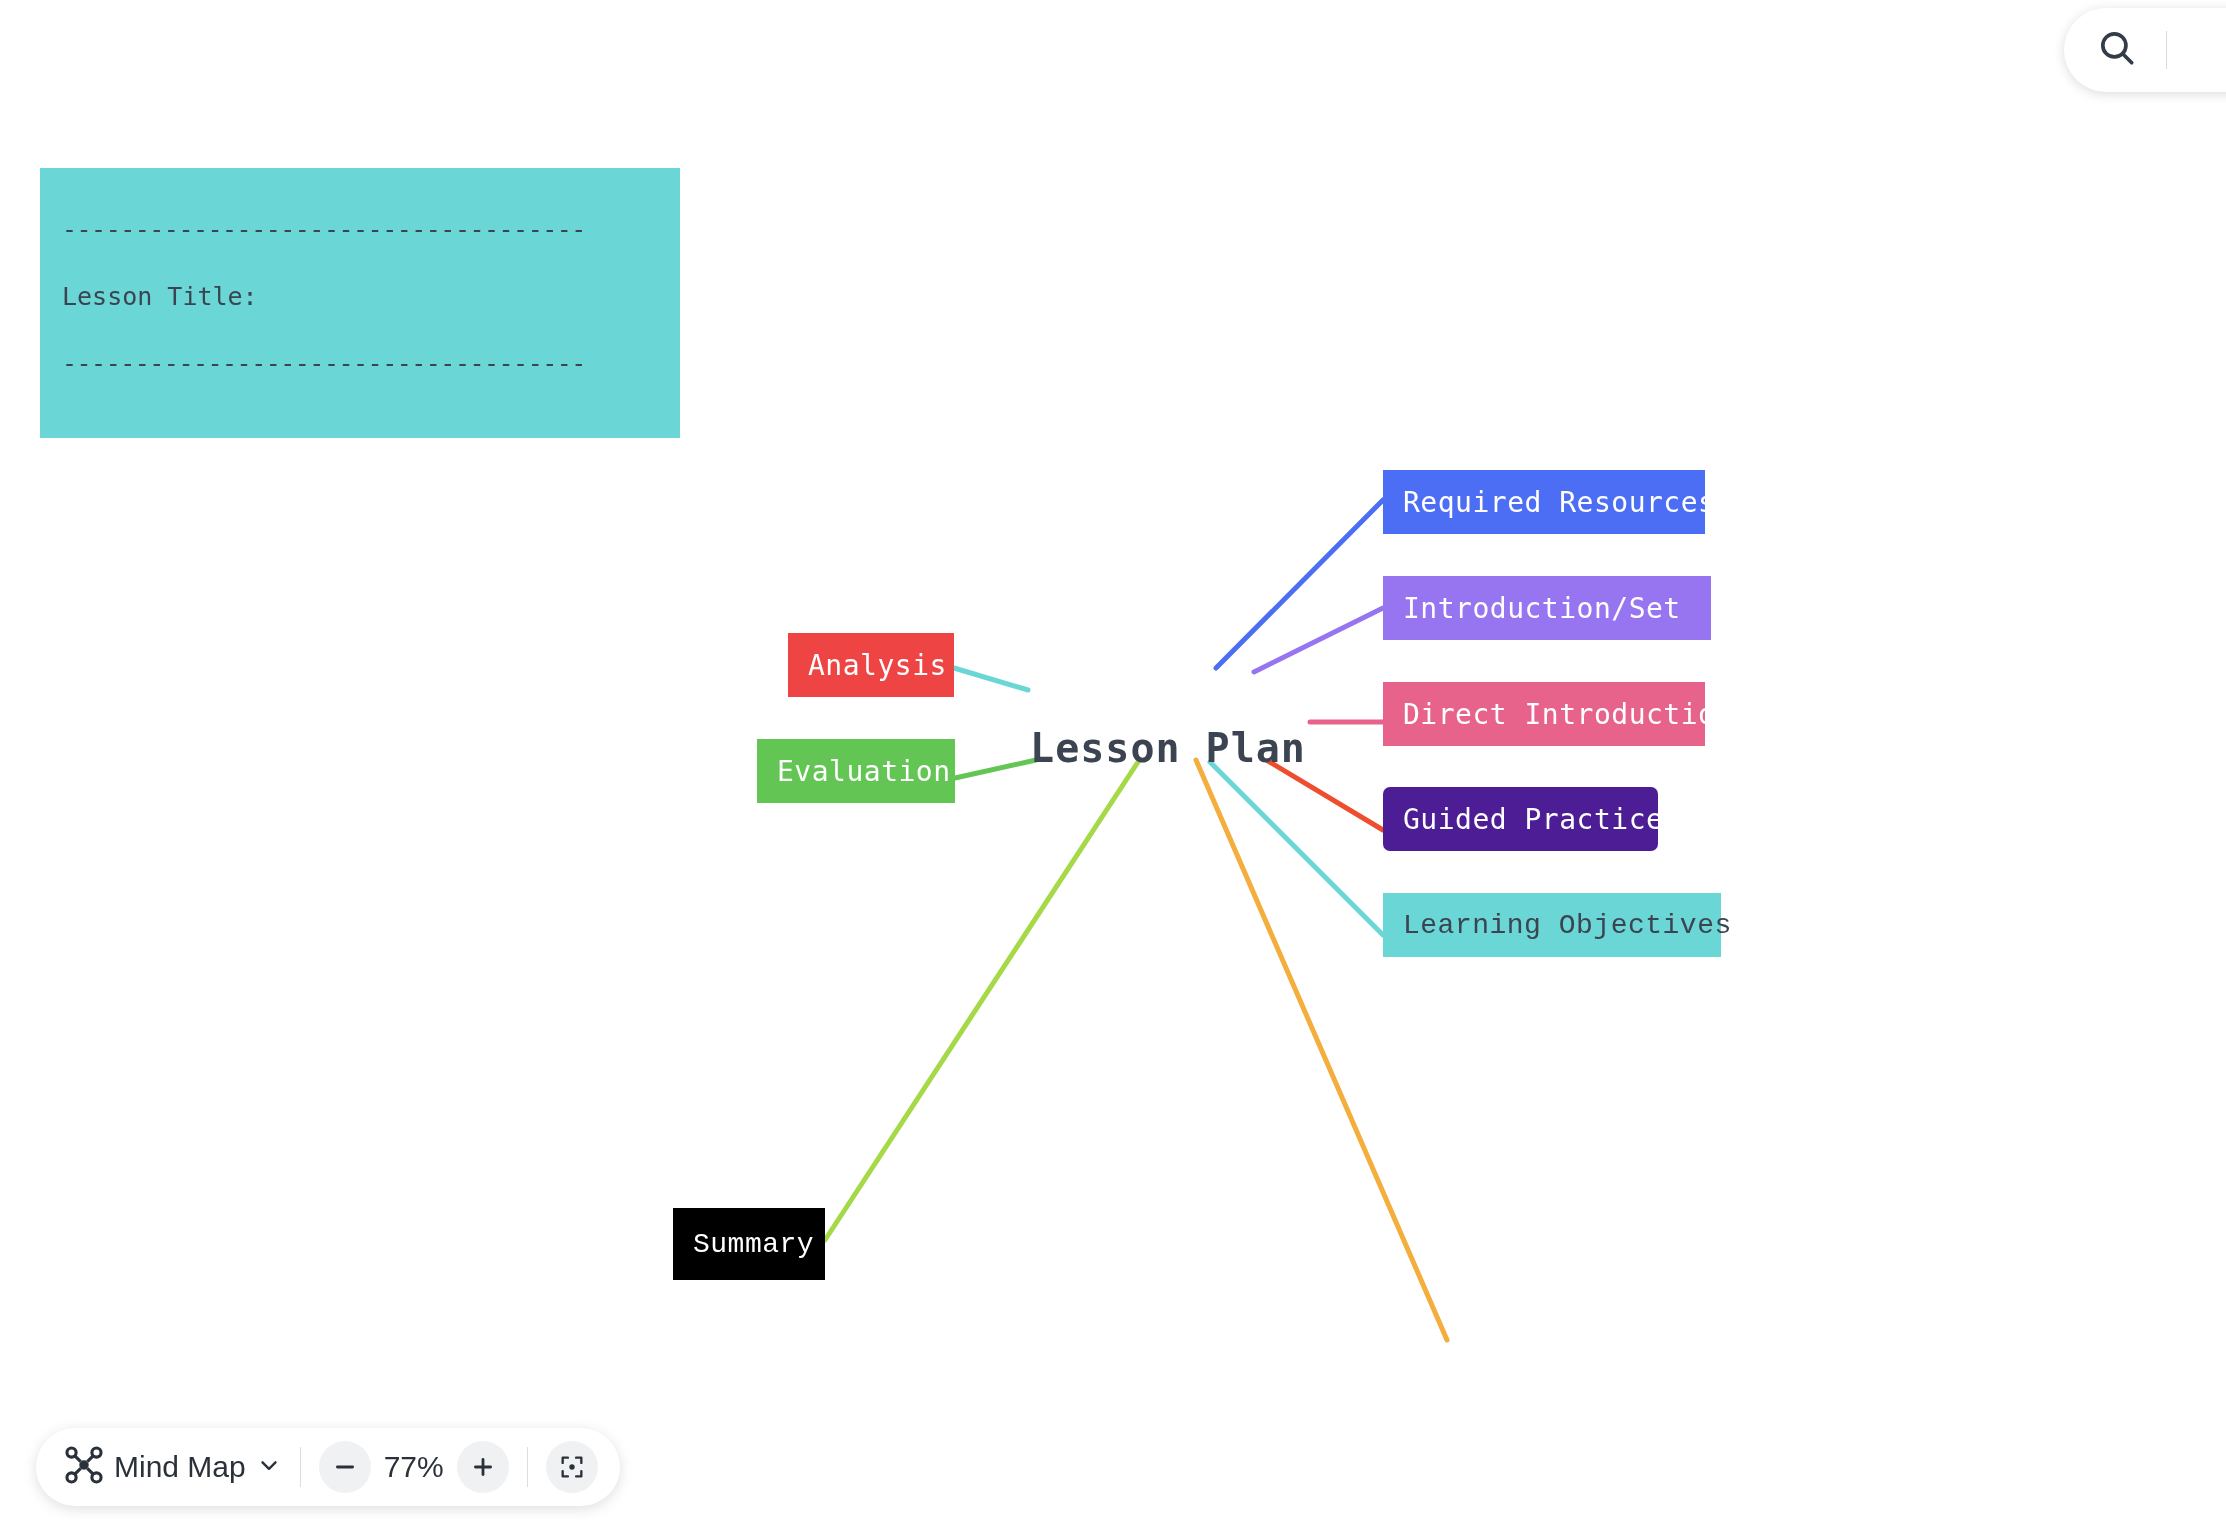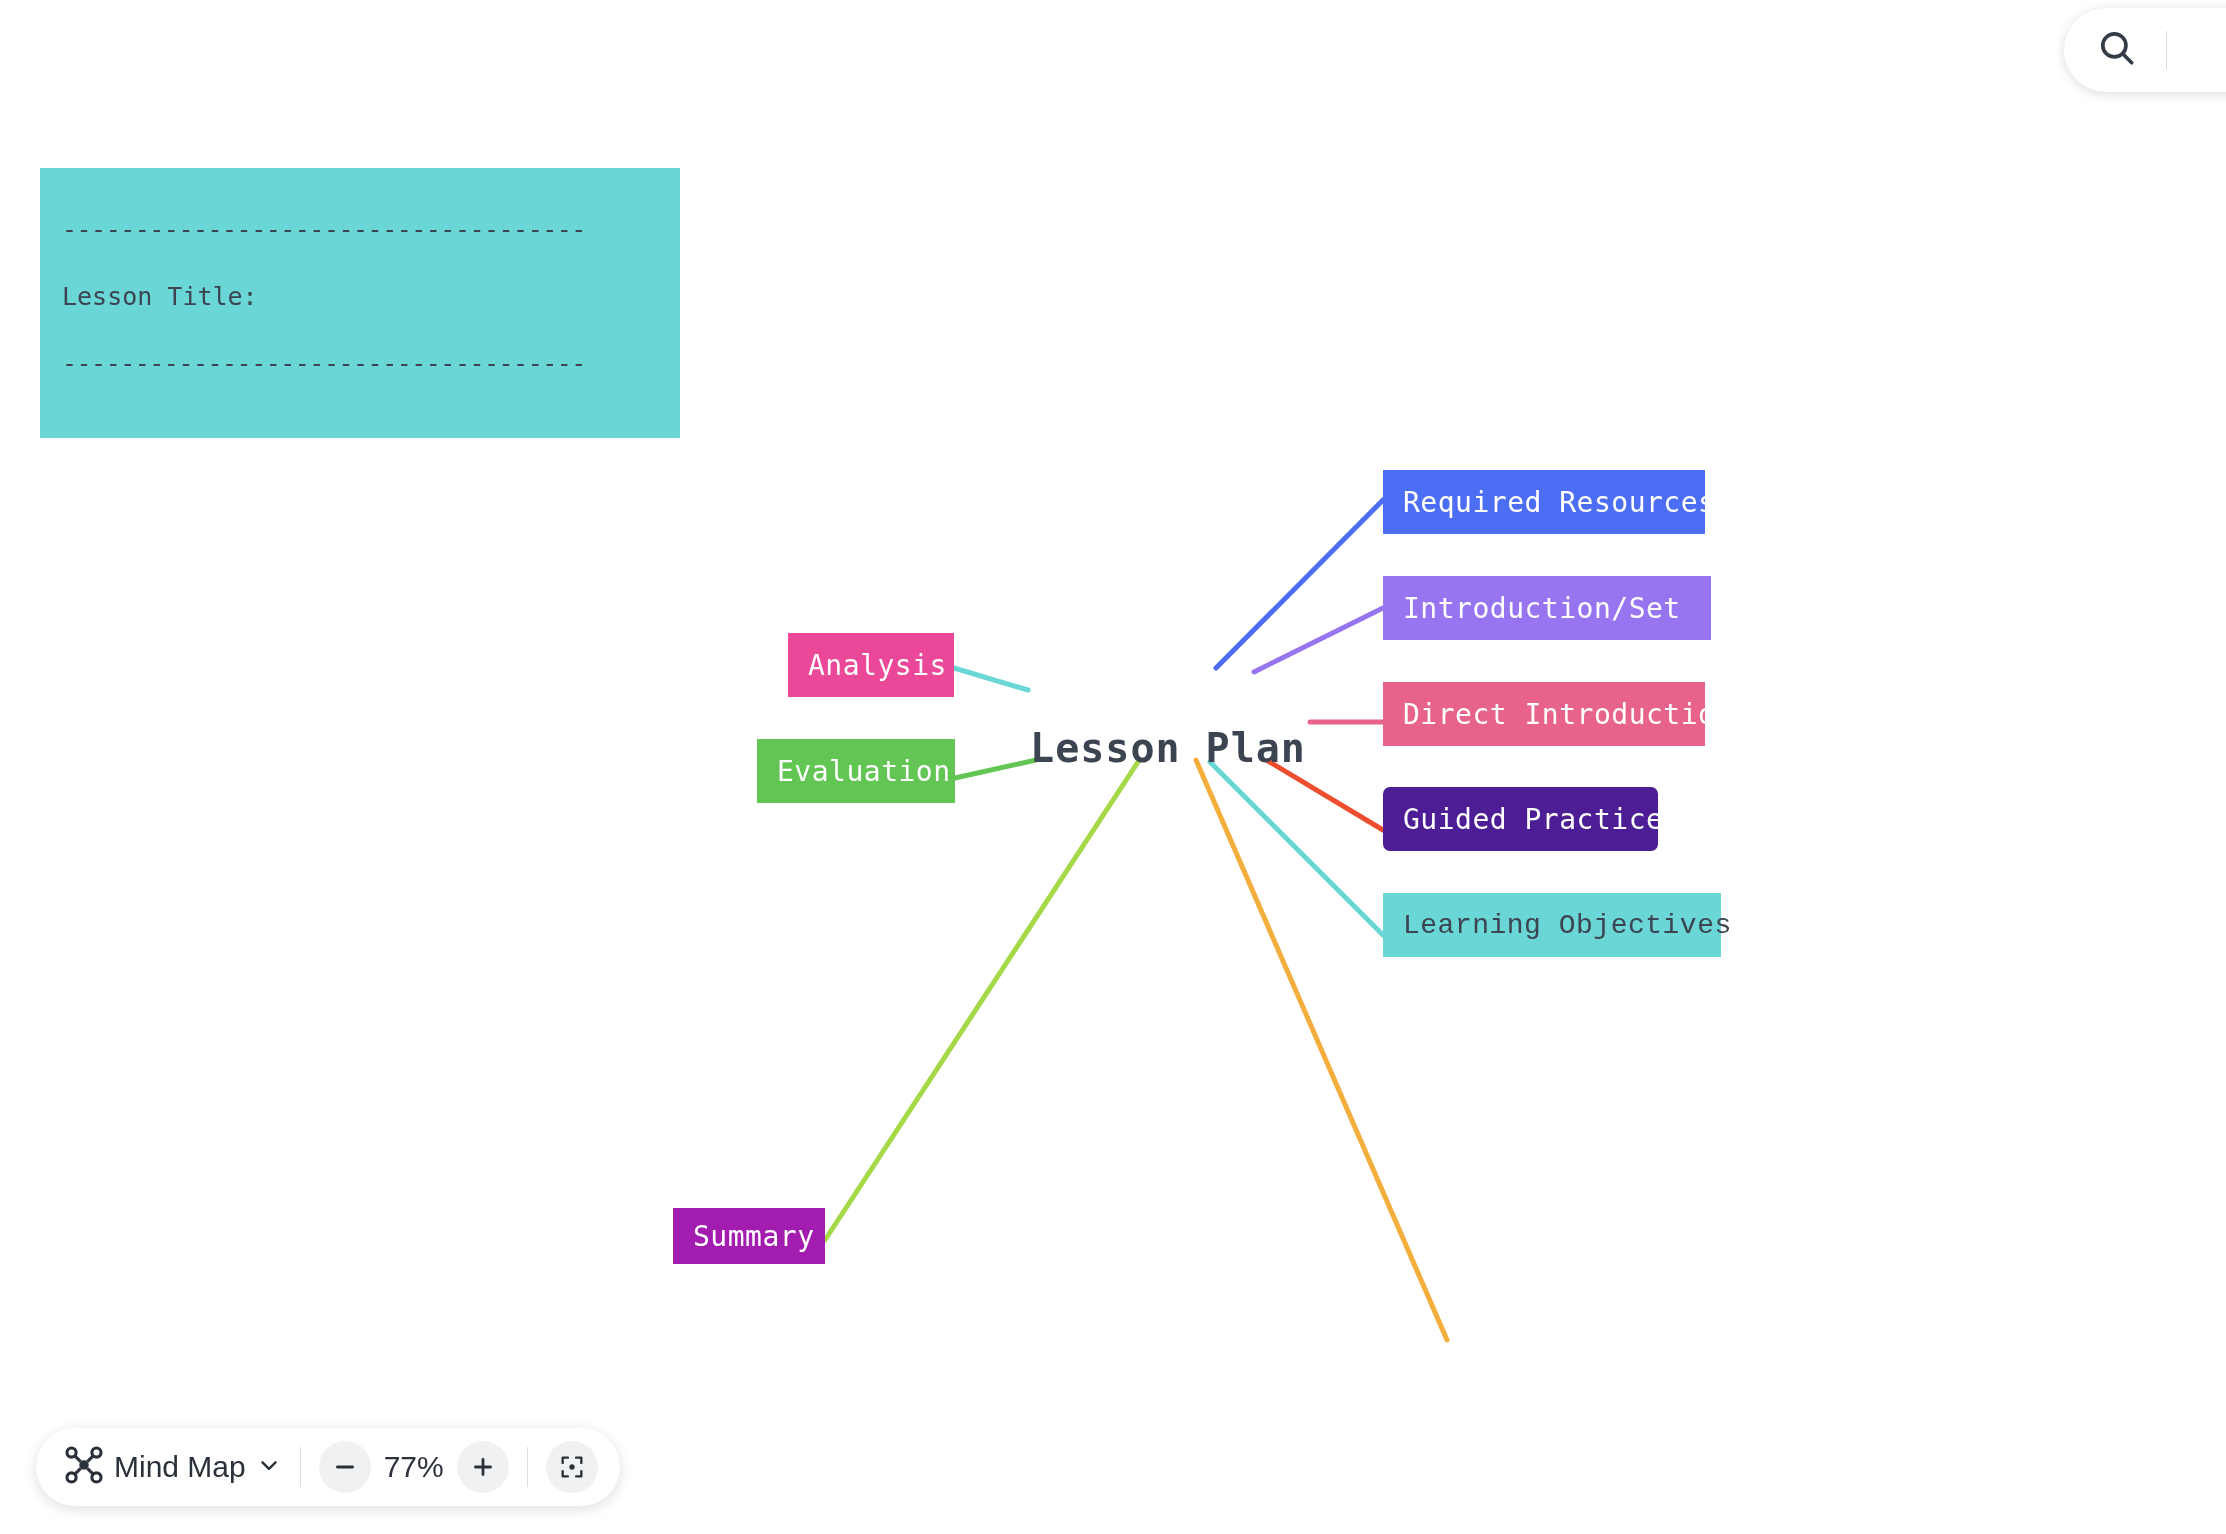--- a/index.html
+++ b/index.html
@@ -188,24 +188,24 @@
     </div>
     <div class="node" style="left: 1383px; top: 682px; width: 322px; height: 64px; background: rgb(232, 99, 140); color: rgb(255, 255, 255);">
       <span>Direct Introduction</span>
     </div>
     <div class="node" style="left: 1383px; top: 787px; width: 275px; height: 64px; background: #4c1d95; color: rgb(255, 255, 255); border-radius: 7px;">
       <span>Guided Practice</span>
     </div>
     <div class="node dark-text" style="left: 1383px; top: 893px; width: 338px; height: 64px; background: rgb(107, 214, 214); color: rgb(59, 68, 80); font-family: Liberation Mono, monospace;">
       <span>Learning Objectives</span>
     </div>
-    <div class="node" style="left: 673px; top: 1208px; width: 152px; height: 56px; background: #a21caf; color: rgb(255, 255, 255);">
+    <div class="node" style="left: 673px; top: 1208px; width: 152px; height: 72px; background: #000000; color: rgb(255, 255, 255); font-family: Liberation Mono, monospace;">
       <span>Summary</span>
     </div>
-    <div class="node" style="left: 788px; top: 633px; width: 166px; height: 64px; background: #ec4899; color: rgb(255, 255, 255);">
+    <div class="node" style="left: 788px; top: 633px; width: 166px; height: 64px; background: #ef4444; color: rgb(255, 255, 255);">
       <span>Analysis</span>
     </div>
     <div class="node" style="left: 757px; top: 739px; width: 198px; height: 64px; background: rgb(98, 197, 84); color: rgb(255, 255, 255);">
       <span>Evaluation</span>
     </div>
   </div>
 
 <div id="search-pill">
   <span>
     <svg width="42" height="42" viewBox="0 0 24 24" fill="none" stroke="#343c47" stroke-width="2.1" stroke-linecap="round">

